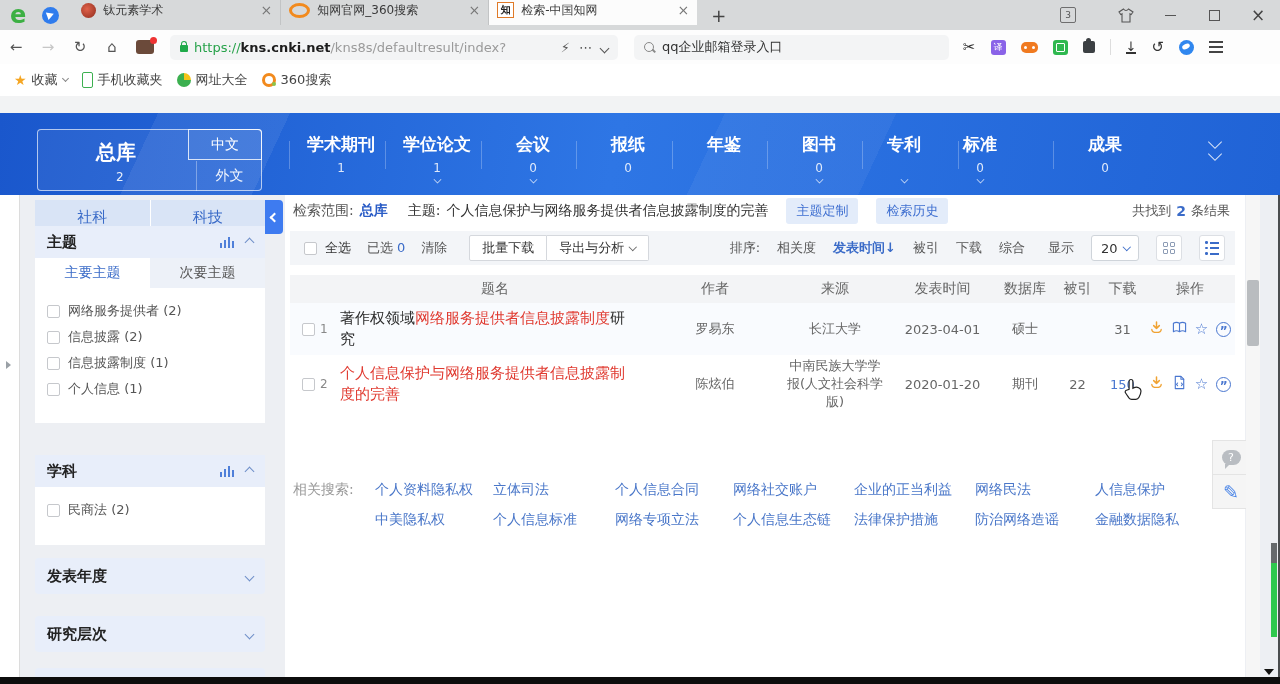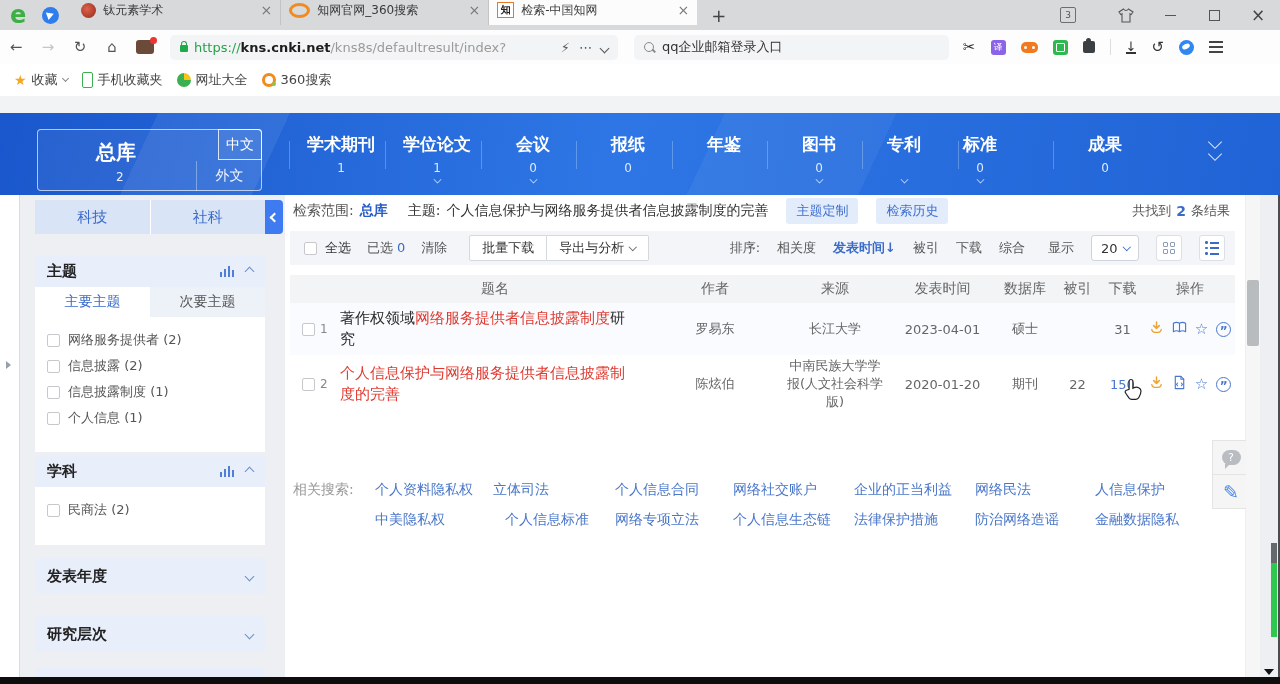--- a/index.html
+++ b/index.html
@@ -67,21 +67,21 @@
   .globeic{width:14px;height:14px;border-radius:50%;background:conic-gradient(#f5c518 0 25%,#3cb050 25% 100%);}
   .ring360{width:8px;height:8px;border:3px solid #f28a1d;border-radius:50%;position:relative;}
   .ring360::after{content:"";position:absolute;right:-3px;bottom:-2px;width:4px;height:4px;background:#8bc34a;border-radius:50%;}
   .gapband{position:absolute;left:0;top:96px;width:1280px;height:17px;background:#f2f3f4;}
   
   .bluenav{position:absolute;left:0;top:113px;width:1280px;height:82px;background:linear-gradient(100deg,#1a57cc 0%,#2e76e5 48%,#2063d6 100%);overflow:hidden;}
   .bluenav::before{content:"";position:absolute;inset:0;background:linear-gradient(115deg,transparent 12%,rgba(255,255,255,.07) 12%,rgba(255,255,255,.07) 22%,transparent 22%,transparent 55%,rgba(255,255,255,.05) 55%,rgba(255,255,255,.05) 68%,transparent 68%);}
   .zongku{position:absolute;left:37px;top:16px;width:223px;height:60px;border:1px solid rgba(255,255,255,.65);border-radius:4px;background:rgba(255,255,255,.06);}
   .zk-label{position:absolute;left:58px;top:9px;font-size:20px;font-weight:bold;color:#fff;}
   .zk-count{position:absolute;left:78px;top:40px;font-size:12px;color:rgba(255,255,255,.9);}
-  .langtab{position:absolute;right:-1px;top:-1px;width:44px;height:31px;border:1px solid rgba(255,255,255,.8);border-radius:0 4px 0 0;display:flex;align-items:center;justify-content:center;font-size:14px;color:#fff;background:rgba(255,255,255,.05);box-sizing:border-box;text-align:center;}
+  .langtab{position:absolute;right:-1px;top:-1px;width:74px;height:31px;border:1px solid rgba(255,255,255,.8);border-radius:0 4px 0 0;display:flex;align-items:center;justify-content:center;font-size:14px;color:#fff;background:rgba(255,255,255,.05);box-sizing:border-box;text-align:center;}
   .langtab2{position:absolute;right:-1px;bottom:-1px;width:66px;height:30px;display:flex;align-items:center;justify-content:center;font-size:14px;color:rgba(255,255,255,.92);border-left:1px solid rgba(255,255,255,.35);box-sizing:border-box;}
   .navitem{position:absolute;top:20px;width:96px;display:flex;flex-direction:column;align-items:center;color:#fff;}
   .navitem .nl{font-size:17px;font-weight:bold;white-space:nowrap;}
   .navitem .nc{font-size:12px;color:rgba(255,255,255,.85);margin-top:5px;height:14px;}
   .chev{display:inline-block;width:6px;height:6px;border-right:1.5px solid currentColor;border-bottom:1.5px solid currentColor;}
   .chev.down{transform:rotate(45deg);}
   .chev.up{transform:rotate(-135deg);}
   .chev.left{transform:rotate(135deg);}
   .navitem .na{margin-top:1px;color:rgba(255,255,255,.8);transform:scale(.8) rotate(45deg);}
   .navsep{position:absolute;top:28px;width:1px;height:28px;background:rgba(255,255,255,.25);}
@@ -346,28 +346,28 @@
         <span class="chev down"></span>
       </div>
   </div>
 
   <div class="content">
     <div class="leftrail">
         <span class="railarrow"></span>
       </div>
 
     <div class="sidetabs">
+      <span class="sidetab">社科</span>
       <span class="sidetab">科技</span>
-      <span class="sidetab">社科</span>
     </div>
     <div class="collapsebtn">
         <span class="chev left"></span>
       </div>
 
-    <div class="card" style="top:60px;height:197px;">
+    <div class="card" style="top:31px;height:197px;">
       <div class="cardhead">
         <span class="ct">主题</span>
         <span class="bars">
             <i style="height:5px;"></i>
             <i style="height:8px;"></i>
             <i style="height:11px;"></i>
             <i style="height:7px;"></i>
           </span>
         <span class="chev up"></span>
       </div>
@@ -551,21 +551,21 @@
         <span class="rel-label">相关搜索:</span>
         <div id="relrows">
             <span class="rel-link" style="left: 90px; top: 6px;">个人资料隐私权</span>
             <span class="rel-link" style="left: 208px; top: 6px;">立体司法</span>
             <span class="rel-link" style="left: 330px; top: 6px;">个人信息合同</span>
             <span class="rel-link" style="left: 448px; top: 6px;">网络社交账户</span>
             <span class="rel-link" style="left: 569px; top: 6px;">企业的正当利益</span>
             <span class="rel-link" style="left: 690px; top: 6px;">网络民法</span>
             <span class="rel-link" style="left: 810px; top: 6px;">人信息保护</span>
             <span class="rel-link" style="left: 90px; top: 36px;">中美隐私权</span>
-            <span class="rel-link" style="left: 208px; top: 36px; margin-left: 12px;">个人信息标准</span>
+            <span class="rel-link" style="left: 208px; top: 36px;">个人信息标准</span>
             <span class="rel-link" style="left: 330px; top: 36px;">网络专项立法</span>
             <span class="rel-link" style="left: 448px; top: 36px;">个人信息生态链</span>
             <span class="rel-link" style="left: 569px; top: 36px;">法律保护措施</span>
             <span class="rel-link" style="left: 690px; top: 36px;">防治网络造谣</span>
             <span class="rel-link" style="left: 810px; top: 36px;">金融数据隐私</span>
           </div>
       </div>
     </div>
 
     <div class="floatbtns">

